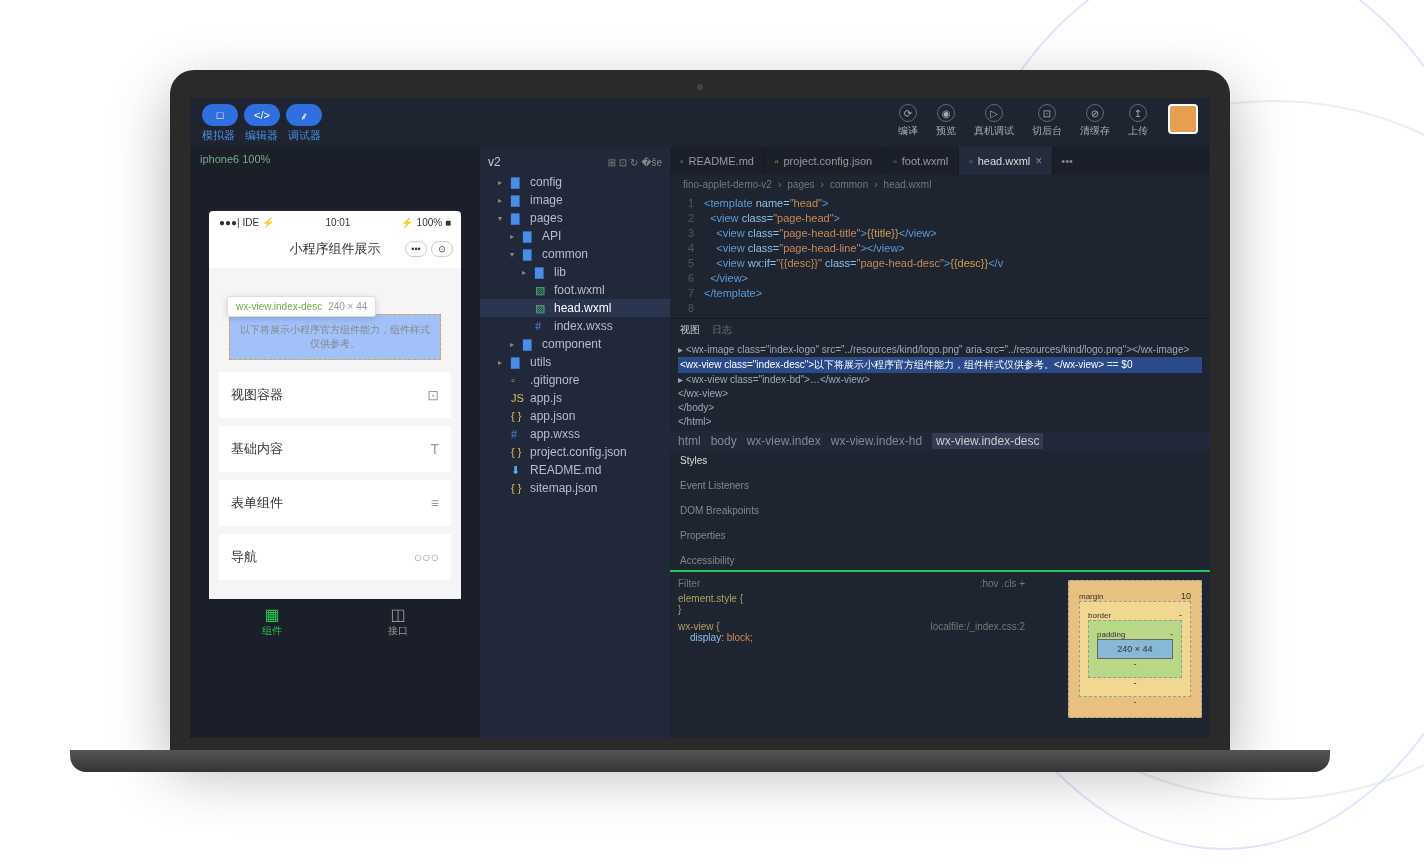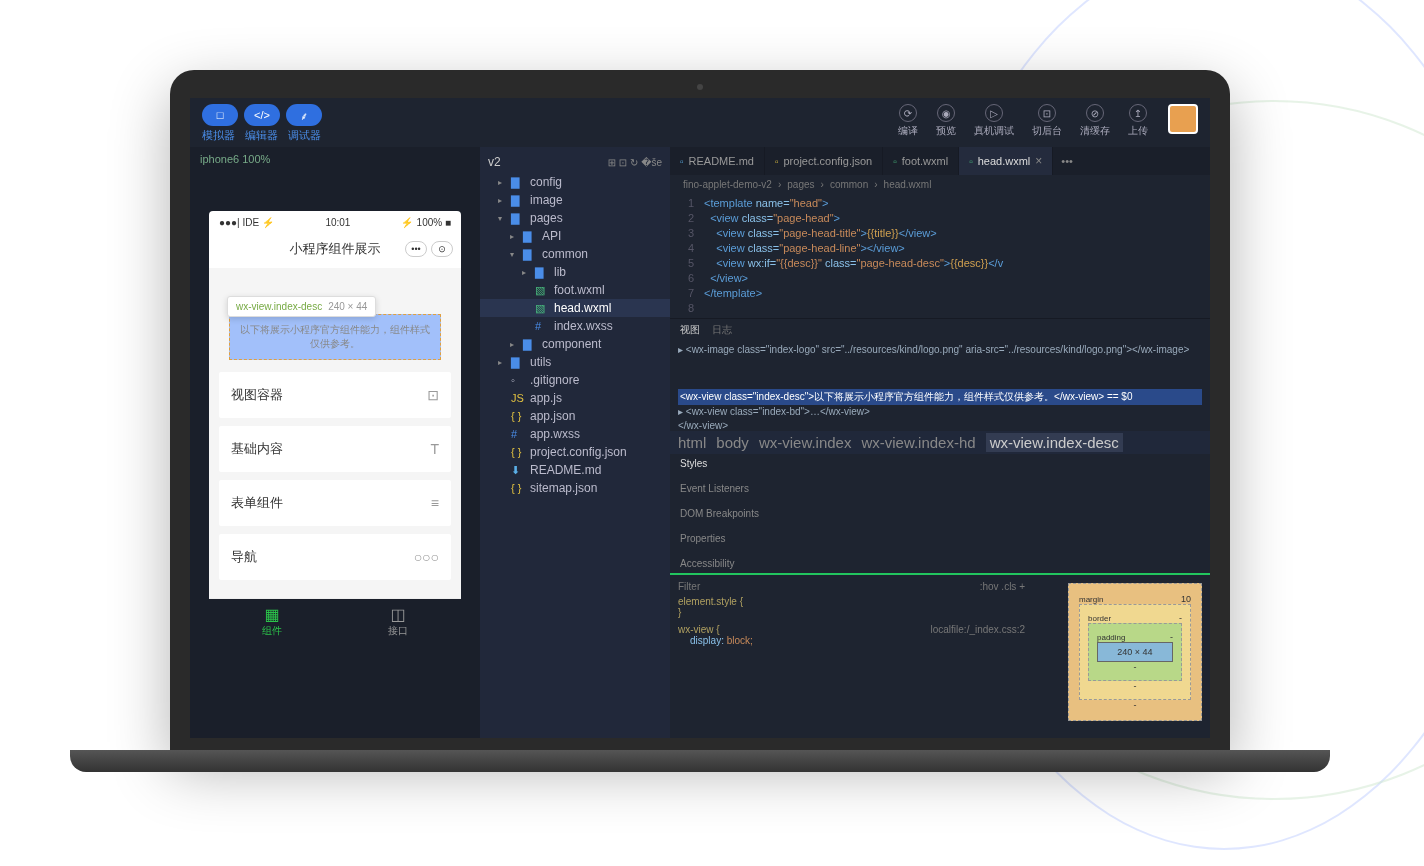--- a/index.html
+++ b/index.html
@@ -92,22 +92,22 @@
 .tag { color: #5b9dd8; }
 .attr { color: #8ac0e8; }
 .str { color: #c88a5a; }
 .brace { color: #d0a050; }
 
 
 .devtools { flex: 1; display: flex; flex-direction: column; border-top: 1px solid #161a24; min-height: 0; }
 .dt-tabs { display: flex; gap: 12px; padding: 4px 10px; font-size: 10px; color: #777; }
 .dt-tabs .active { color: #ccc; }
 .dt-dom { font-family: Consolas, monospace; font-size: 10px; line-height: 14px; padding: 2px 8px; color: #9ab; max-height: 90px; overflow: hidden; }
-.dt-dom .hl { background: #2a4a8a; color: #fff; display: block; padding: 1px 2px; margin-top: 32px; }
-.dt-crumbs { padding: 3px 8px; font-size: 15px; color: #888; background: #20283a; }
+.dt-dom .hl { background: #2a4a8a; color: #fff; display: block; padding: 1px 2px; }
+.dt-crumbs { padding: 3px 8px; font-size: 12px; color: #888; background: #20283a; }
 .dt-crumbs span { margin-right: 10px; }
 .dt-crumbs .cur { background: #333c52; padding: 1px 4px; color: #ccc; }
 .dt-sub { display: flex; gap: 14px; padding: 4px 10px; font-size: 10px; color: #888; border-bottom: 2px solid #22c55e; flex-direction: column; }
 .dt-sub .active { color: #ddd; }
 .dt-styles-row { display: flex; flex: 1; min-height: 0; gap: 27px; }
 .dt-styles { flex: 1; font-family: Consolas, monospace; font-size: 10px; padding: 4px 8px; color: #aab; }
 .dt-filter { display: flex; justify-content: space-between; padding: 2px 0 4px; color: #777; }
 .css-rule { margin-bottom: 6px; }
 .css-sel { color: #b0a060; }
 .css-prop { color: #8ac0e8; padding-left: 12px; }

